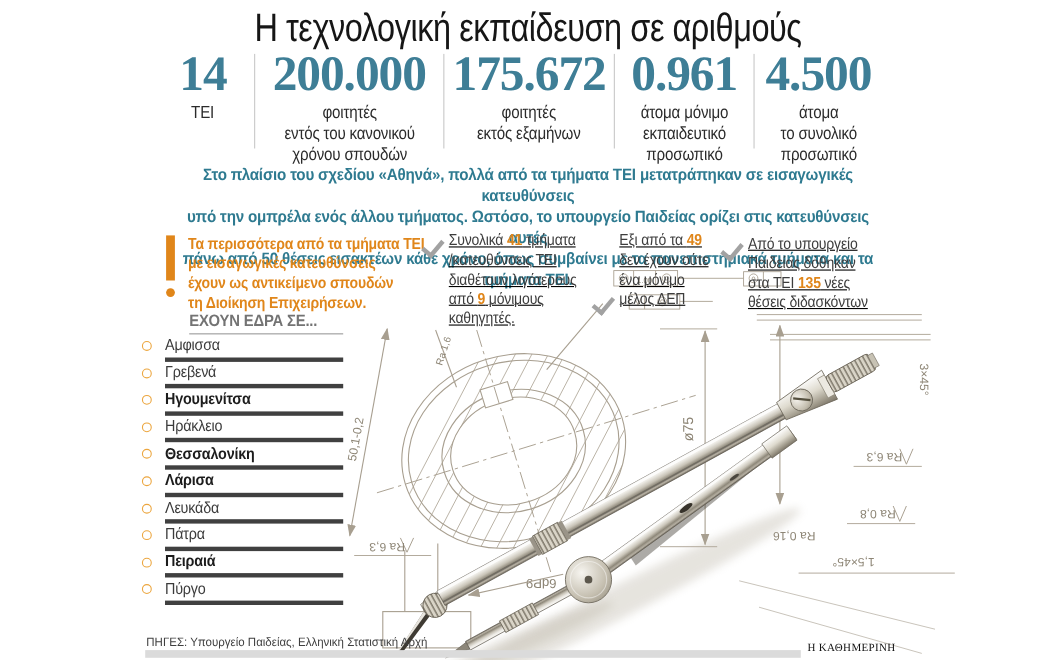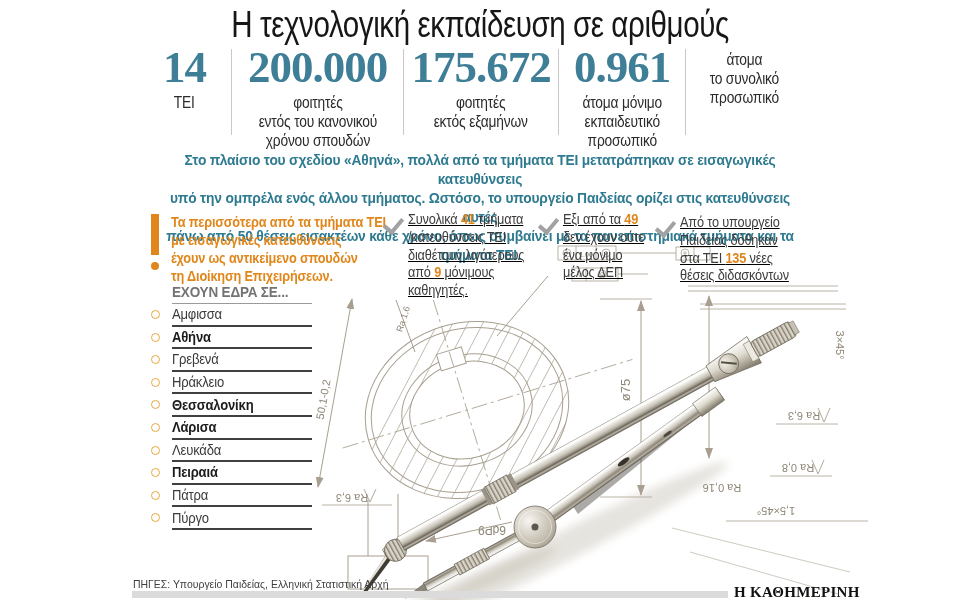--- a/index.html
+++ b/index.html
@@ -25,45 +25,45 @@
 
   .warning{left:151px;top:214px;display:flex;justify-content:space-between;}
   .excl{width:9px;margin-right:11px;}
   .excl-bar{width:8px;height:41px;background:#E0861A;}
   .excl-dot{width:8px;height:8px;border-radius:50%;background:#E0861A;margin-top:7px;}
   .warning-text{font-size:14.5px;font-weight:700;color:#E0861A;line-height:1.24;white-space:pre-line;
                 transform:scaleX(.88);transform-origin:0 0;letter-spacing:-.2px;}
 
   .note{display:flex;text-decoration:underline;}
   .note-1{left:384px;top:211px;width:170px;}
-  .note-2{left:539px;top:211px;width:128px;}
+  .note-2{left:539px;top:211px;width:128px;align-items:flex-end;}
   .note-3{left:656px;top:214px;width:170px;}
   .check-wrap{width:24px;flex:0 0 24px;padding-top:7px;}
   .check-icon{width:15px;height:8px;border-left:4.5px solid #a2a2a2;border-bottom:4.5px solid #a2a2a2;
               transform:rotate(-50deg);}
   .note-text{font-size:14.5px;color:#3d3d3d;line-height:1.23;white-space:pre-line;
              transform:scaleX(.88);transform-origin:0 0;letter-spacing:-.2px;}
   .hl{color:#E0861A;font-weight:700;}
 
   .cities{left:150px;top:283px;width:162px;}
   .cities-header{margin-left:22px;font-size:15px;font-weight:700;color:#737373;height:20px;
                  border-bottom:1px solid #9a9a9a;}
   .cities-header span{display:inline-block;transform:scaleX(.9);transform-origin:0 0;letter-spacing:-.2px;}
   .city-list{list-style:none;margin:0;padding:0;}
-  .city-item{position:relative;margin-left:22px;height:20.6px;border-bottom:2px solid #404040;
+  .city-item{position:relative;height:20.6px;border-bottom:4px solid #404040;
              display:flex;align-items:center;}
   .city-marker{position:absolute;left:-21px;top:6px;width:7px;height:7px;border:1.5px solid #ECA63F;
                border-radius:50%;background:#fff;}
   .city-name{font-size:14.5px;color:#3b3b3b;transform:scaleX(.9);transform-origin:0 50%;
              display:inline-block;white-space:nowrap;letter-spacing:-.2px;}
   .city-item.bold .city-name{font-weight:700;color:#1c1c1c;}
 
   .sources{left:133px;top:578px;font-size:11px;color:#3f3f3f;transform:scaleX(.95);transform-origin:0 0;}
   .bottom-bar{left:132px;top:591px;width:596px;height:7px;background:#dbdbdb;}
-  .brand{left:734px;top:584px;font-family:"Liberation Serif", serif;font-weight:700;font-size:15px;
+  .brand{left:734px;top:584px;font-family:"Liberation Serif", serif;font-weight:400;font-size:10px;
          letter-spacing:.3px;color:#111;}
 </style>
 </head>
 <body>
 
 <div class="stage">
 
   <svg class="bg-svg" width="960" height="600" viewBox="0 0 960 600">
     <defs>
       <linearGradient id="met" x1="0" y1="0" x2="0" y2="1">
@@ -261,20 +261,21 @@
       </div>
       <div class="stat-divider"></div>
       <div class="stat-col" style="width: 126px;">
         <div class="stat-value">0.961</div>
         <div class="stat-label">άτομα μόνιμο
 εκπαιδευτικό
 προσωπικό</div>
       </div>
       <div class="stat-divider"></div>
       <div class="stat-col" style="width: 116px;">
+        <div class="stat-value">4.500</div>
         <div class="stat-label">άτομα
 το συνολικό
 προσωπικό</div>
       </div>
     </div>
 
   <div class="layer intro">Στο πλαίσιο του σχεδίου «Αθηνά», πολλά από τα τμήματα ΤΕΙ μετατράπηκαν σε εισαγωγικές κατευθύνσεις
 υπό την ομπρέλα ενός άλλου τμήματος. Ωστόσο, το υπουργείο Παιδείας ορίζει στις κατευθύνσεις αυτές
 πάνω από 50 θέσεις εισακτέων κάθε χρόνο, όπως συμβαίνει με τα πανεπιστημιακά τμήματα και τα τμήματα ΤΕΙ.</div>
 
@@ -322,51 +323,51 @@
 
   <div class="layer cities">
     <div class="cities-header">
       <span>ΕΧΟΥΝ ΕΔΡΑ ΣΕ...</span>
     </div>
     <ul class="city-list">
         <li class="city-item">
           <span class="city-marker"></span>
           <span class="city-name">Αμφισσα</span>
         </li>
+        <li class="city-item">
+          <span class="city-marker"></span>
+          <span class="city-name">Γρεβενά</span>
+        </li>
         <li class="city-item bold">
           <span class="city-marker"></span>
-          <span class="city-name">Αθήνα</span>
-        </li>
-        <li class="city-item">
-          <span class="city-marker"></span>
-          <span class="city-name">Γρεβενά</span>
+          <span class="city-name">Ηγουμενίτσα</span>
         </li>
         <li class="city-item">
           <span class="city-marker"></span>
           <span class="city-name">Ηράκλειο</span>
         </li>
         <li class="city-item bold">
           <span class="city-marker"></span>
           <span class="city-name">Θεσσαλονίκη</span>
         </li>
         <li class="city-item bold">
           <span class="city-marker"></span>
           <span class="city-name">Λάρισα</span>
         </li>
         <li class="city-item">
           <span class="city-marker"></span>
           <span class="city-name">Λευκάδα</span>
         </li>
+        <li class="city-item">
+          <span class="city-marker"></span>
+          <span class="city-name">Πάτρα</span>
+        </li>
         <li class="city-item bold">
           <span class="city-marker"></span>
           <span class="city-name">Πειραιά</span>
-        </li>
-        <li class="city-item">
-          <span class="city-marker"></span>
-          <span class="city-name">Πάτρα</span>
         </li>
         <li class="city-item">
           <span class="city-marker"></span>
           <span class="city-name">Πύργο</span>
         </li>
       </ul>
   </div>
 
   <div class="layer sources">ΠΗΓΕΣ: Υπουργείο Παιδείας, Ελληνική Στατιστική Αρχή</div>
   <div class="layer bottom-bar"></div>

